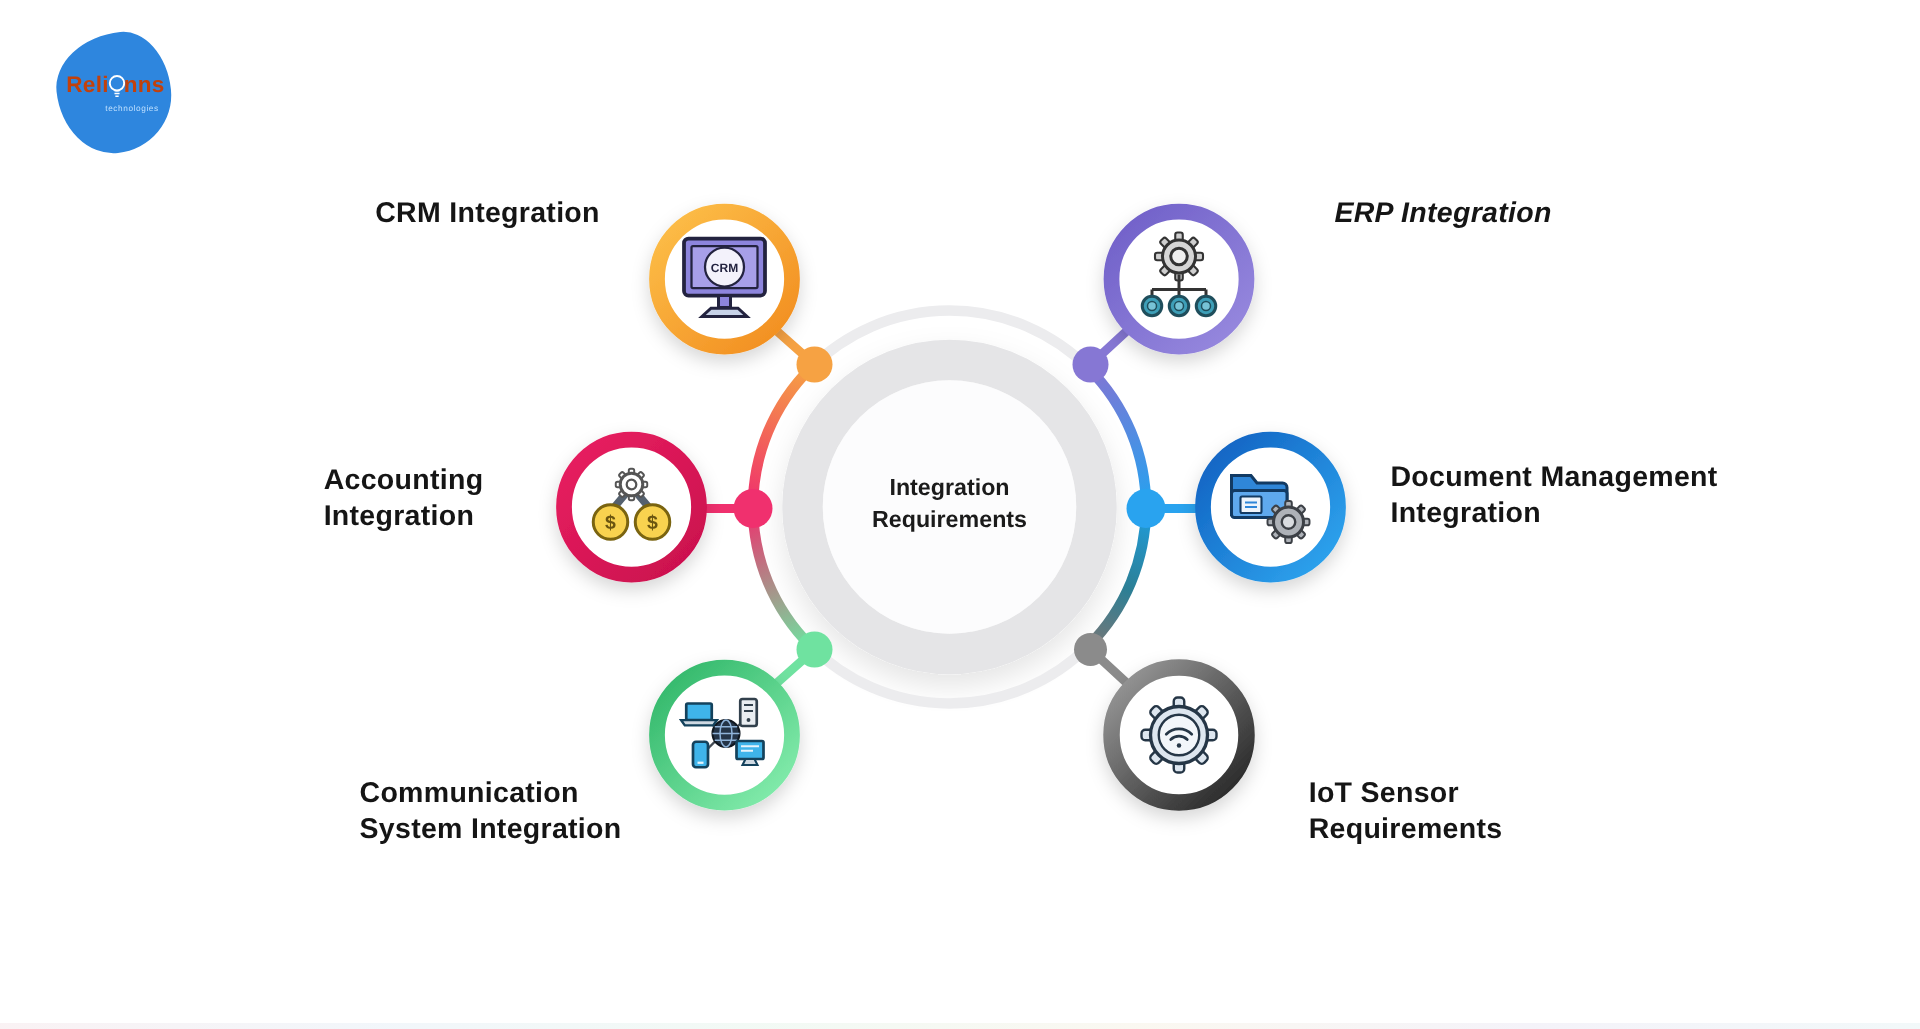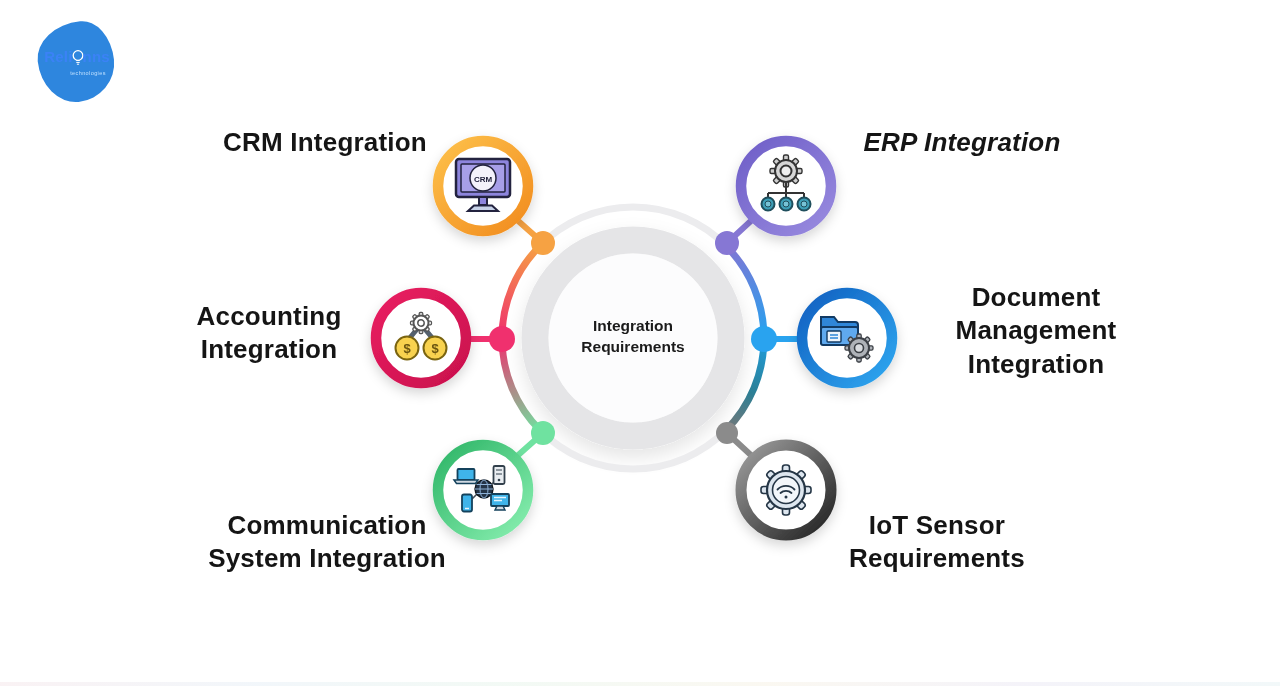--- a/index.html
+++ b/index.html
@@ -4,41 +4,41 @@
 <style>
   html,body { margin:0; padding:0; }
   body {
     width:1280px; height:686px; position:relative; overflow:hidden;
     background:#ffffff;
     font-family:"Liberation Sans", sans-serif;
   }
   .canvas { position:absolute; left:0; top:0; }
   .label {
     position:absolute; transform:translate(-50%,-50%);
-    font-weight:bold; font-size:26px; color:#151515;
-    text-align:center; line-height:1.28; white-space:pre-line;
+    font-weight:bold; font-size:19px; color:#151515;
+    text-align:left; line-height:1.28; white-space:pre-line;
     letter-spacing:0.2px;
   }
   .center-label {
     position:absolute; transform:translate(-50%,-50%);
     font-weight:bold; font-size:15.5px; color:#1b1b1b;
     text-align:center; line-height:1.35; white-space:pre-line;
   }
   
   .logo { position:absolute; left:36px; top:18px; width:82px; height:88px; }
   .logo .blob {
     position:absolute; left:2px; top:4px; width:76px; height:80px;
     background:#2E86DE;
     border-radius:61% 39% 52% 48% / 44% 52% 48% 56%;
     transform:rotate(-6deg);
   }
   .logo .brand-row {
     position:absolute; left:6px; top:30px; width:70px;
     display:flex; align-items:center; justify-content:center;
-    color:#3b82f6; font-weight:bold; font-size:15px; letter-spacing:0.2px;
+    color:#c2410c; font-weight:bold; font-size:15px; letter-spacing:0.2px;
   }
   .logo .bulb { margin:0 -1px -4px -1px; }
   .logo .tagline {
     position:absolute; left:30px; top:52px; width:44px;
     font-size:5.5px; color:#bfe0ff; text-align:center; letter-spacing:0.4px;
   }
   
   .bottom-strip {
     position:absolute; left:0; bottom:0; width:100%; height:4px; opacity:0.45;
     background:linear-gradient(90deg,#f3e2e6,#e2ecf5,#e3f3e8,#f5efe0,#e7e4f2,#e2f0f2);

